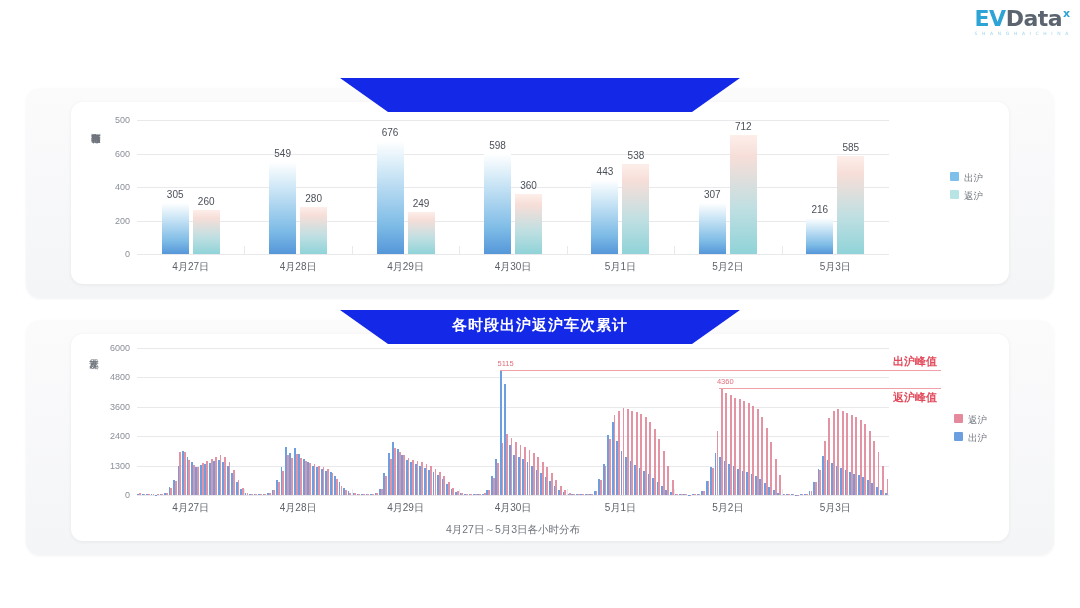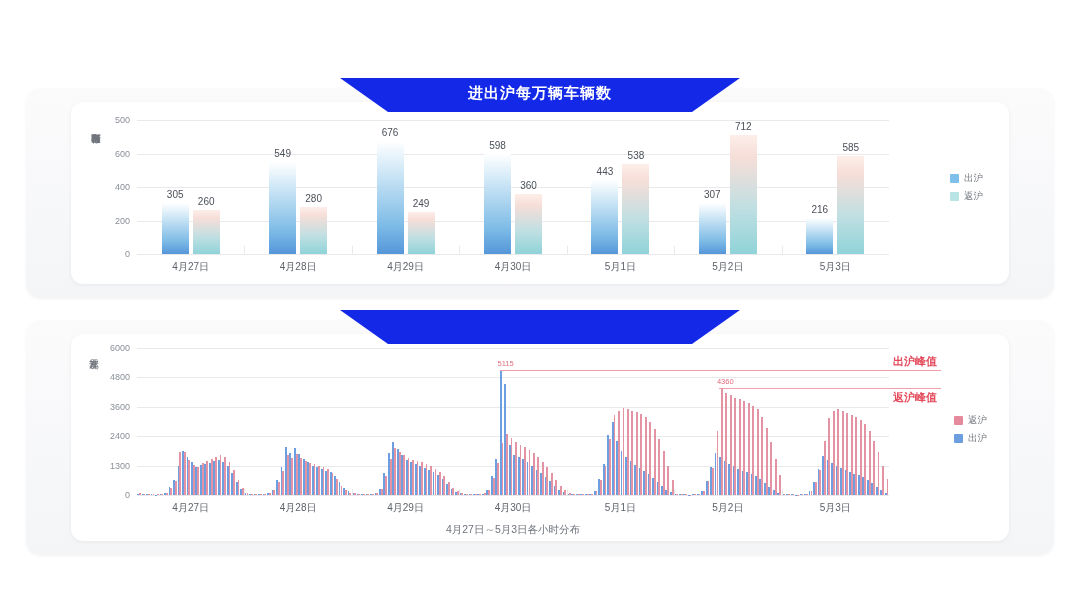--- a/index.html
+++ b/index.html
@@ -96,21 +96,21 @@
   }
   .xsep{position:absolute;width:1px;background:#e9e9ec;}
   .bar{position:absolute;bottom:0;}
   .bar.out{background:linear-gradient(180deg,#ffffff 0%,#d8ecf8 22%,#7dbbe6 75%,#5596d9 100%);}
   .bar.ret{background:linear-gradient(180deg,#fdeeea 0%,#f7ded8 18%,#bfdfe2 62%,#8fd3d8 100%);}
   .barlabel{
     position:absolute;font-size:10px;color:#4b5058;transform:translateX(-50%);
     white-space:nowrap;
   }
   .legend{position:absolute;font-size:9.5px;color:#6f747c;}
-  .legend-row{display:flex;align-items:center;gap:5px;margin-bottom:5px;}
+  .legend-row{display:flex;gap:5px;margin-bottom:5px;}
   .swatch{width:9px;height:9px;border-radius:1px;flex:none;}
 
   
   .hbar{position:absolute;bottom:0;}
   .hbar.out{background:#6d9fe0;}
   .hbar.ret{background:#df8496;opacity:.88;}
   .annot-line{position:absolute;height:1px;background:#f0a0a8;}
   .annot-val{
     position:absolute;font-size:7.5px;color:#e0707f;transform:translateX(-2px);
     white-space:nowrap;
@@ -120,20 +120,26 @@
   }
   .xaxis-caption{
     position:absolute;font-size:10.5px;color:#6f747c;
     transform:translateX(-50%);white-space:nowrap;
   }
 </style>
 </head>
 <body>
 
 <div class="logo-bar">
+  <div class="evdata">
+    <div class="evdata-main">
+      <span class="ev">EV</span><span>Data</span><span class="x">x</span>
+    </div>
+    <div class="evdata-sub">S H A N G H A I   C H I N A</div>
+  </div>
 </div>
 
 <div class="panel" id="panel1">
   <div class="card">
     <div id="chart1">
         <div class="plot" style="inset: 18px 120px 30px 66px;">
           <div class="gridline" style="top: 134px;"></div>
           <div class="ytick" style="top: 134px;">0</div>
           <div class="gridline" style="top: 100.5px;"></div>
           <div class="ytick" style="top: 100.5px;">200</div>
@@ -194,21 +200,20 @@
           <div class="legend-row">
             <div class="swatch" style="background: rgb(184, 228, 230);"></div>
             <span>返沪</span>
           </div>
         </div>
       </div>
   </div>
 </div>
 <div id="ribbon1-wrap">
   <div class="ribbon-inner"></div>
-  <div class="ribbon-label">进出沪每万辆车辆数</div>
 </div>
 
 <div class="panel" id="panel2">
   <div class="card">
     <div id="chart2">
         <div class="plot" style="inset: 14px 120px 46px 66px;">
           <div class="gridline" style="top: 147px;"></div>
           <div class="ytick" style="top: 147px;">0</div>
           <div class="gridline" style="top: 117.6px;"></div>
           <div class="ytick" style="top: 117.6px;">1300</div>
@@ -586,13 +591,14 @@
           <div class="legend-row">
             <div class="swatch" style="background: rgb(109, 159, 224);"></div>
             <span>出沪</span>
           </div>
         </div>
       </div>
   </div>
 </div>
 <div id="ribbon2-wrap">
   <div class="ribbon-inner"></div>
+  <div class="ribbon-label">各时段出沪返沪车次累计</div>
 </div>
 
 </body></html>

